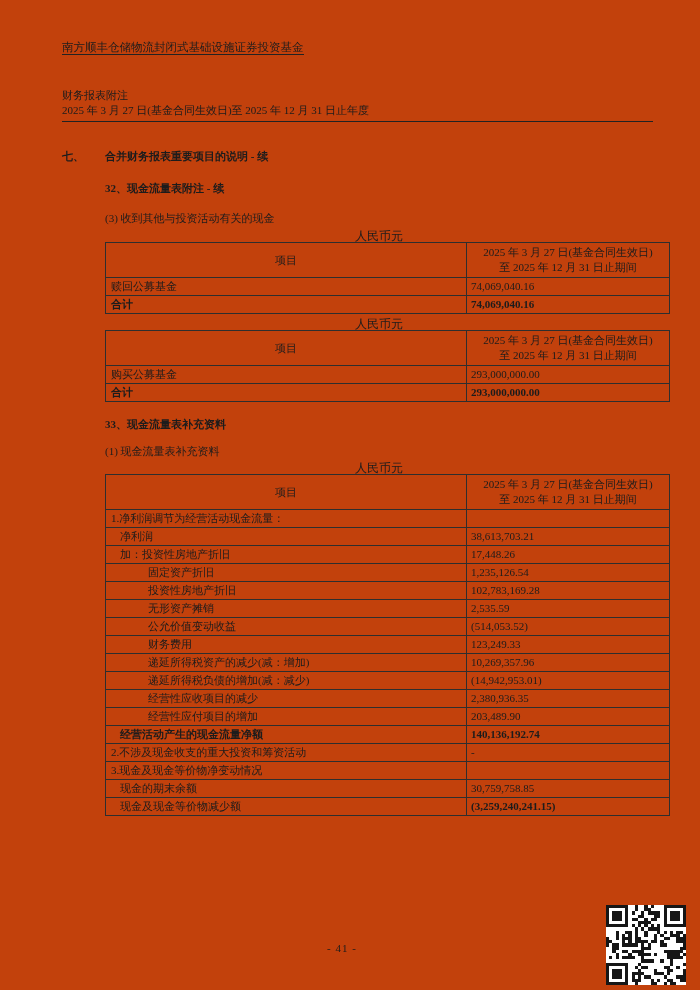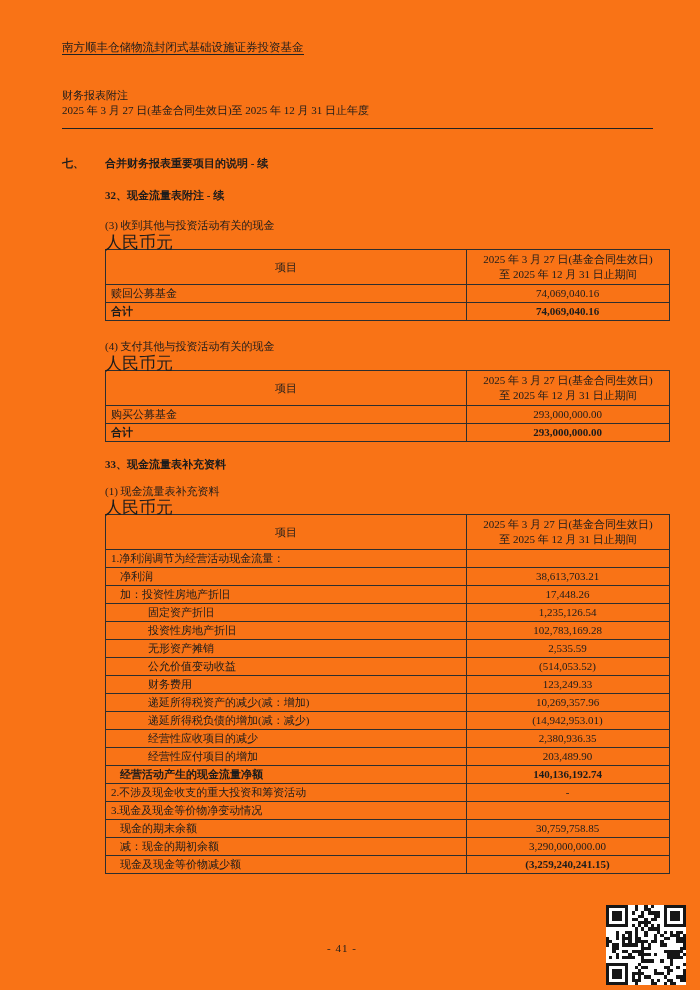--- a/index.html
+++ b/index.html
@@ -1,37 +1,37 @@
 <!DOCTYPE html>
 <html><head>
 <meta charset="utf-8">
 <style>
   html,body{margin:0;padding:0;background:#f0f0ee;}
   .page{
-    width:700px;height:990px;background:#f97316;position:relative;
+    width:700px;height:990px;background:#c2410c;position:relative;
     box-sizing:border-box;padding:40px 47px 0 62px;
     font-family:"Liberation Serif","DejaVu Serif",serif;
     color:#1c1c1c;font-size:11px;overflow:hidden;
   }
   .fund-name{line-height:15px;font-size:11.5px;}
   .fund-name span{border-bottom:1px solid #222;padding-bottom:1px;}
   .doc-title{margin-top:33px;line-height:15px;}
-  .period-line{line-height:15px;border-bottom:1px solid #222;padding-bottom:10px;}
+  .period-line{line-height:15px;border-bottom:1px solid #222;padding-bottom:3px;}
   .sec7{margin-top:27px;display:flex;font-weight:bold;line-height:15px;}
   .sec7 .num{width:43px;flex:0 0 43px;}
   .indent-block{margin-left:43px;}
   .sub-head{margin-top:17px;font-weight:bold;line-height:15px;}
   .item-label{margin-top:15px;line-height:15px;}
-  .currency{width:548px;text-align:left;font-size:17px;line-height:12px;margin-top:4px;}
+  .currency{width:548px;text-align:center;font-size:12px;line-height:12px;margin-top:4px;}
   table.fin{border-collapse:collapse;table-layout:fixed;width:548px;}
   table.fin th,table.fin td{border:1px solid #2e2e2e;font-size:11px;line-height:15px;}
   th.th-item{width:352px;font-weight:normal;text-align:center;padding:2px 4px;}
   th.th-period{width:196px;font-weight:normal;text-align:center;padding:2px 3px;}
   td.cl{padding:1px 4px 1px 5px;overflow:hidden;white-space:nowrap;}
-  td.cv{padding:1px 5px 1px 4px;text-align:center;white-space:nowrap;}
+  td.cv{padding:1px 5px 1px 4px;text-align:left;white-space:nowrap;}
   .ind0{padding-left:5px !important;}
   .ind1{padding-left:14px !important;}
   .ind2{padding-left:42px !important;}
   .b{font-weight:bold;}
   .gap18{margin-top:18px;}
   .gap15{margin-top:15px;}
   .gap12{margin-top:12px;}
   .c3{margin-top:3px;}
   .page-number{position:absolute;left:0;right:16px;top:942px;text-align:center;font-size:11px;letter-spacing:1px;}
   .qr{position:absolute;left:606px;top:905px;width:80px;height:80px;}
@@ -75,21 +75,20 @@
             <td class="cl ind0">赎回公募基金</td>
             <td class="cv">74,069,040.16</td>
           </tr>
           <tr>
             <td class="cl ind0 b">合计</td>
             <td class="cv b">74,069,040.16</td>
           </tr>
         </tbody>
     </table>
 
-    <div class="item-label gap18">(4) 支付其他与投资活动有关的现金</div>
     <div class="currency">人民币元</div>
     <table class="fin">
       <thead>
         <tr>
           <th class="th-item">项目</th>
           <th class="th-period">
             <div>2025 年 3 月 27 日(基金合同生效日)</div>
             <div>至 2025 年 12 月 31 日止期间</div>
           </th>
         </tr>
@@ -177,24 +176,20 @@
             <td class="cl ind0">2.不涉及现金收支的重大投资和筹资活动</td>
             <td class="cv">-</td>
           </tr>
           <tr>
             <td class="cl ind0">3.现金及现金等价物净变动情况</td>
             <td class="cv"></td>
           </tr>
           <tr>
             <td class="cl ind1">现金的期末余额</td>
             <td class="cv">30,759,758.85</td>
-          </tr>
-          <tr>
-            <td class="cl ind1">减：现金的期初余额</td>
-            <td class="cv">3,290,000,000.00</td>
           </tr>
           <tr>
             <td class="cl ind1">现金及现金等价物减少额</td>
             <td class="cv b">(3,259,240,241.15)</td>
           </tr>
         </tbody>
     </table>
 
   </div>
 

